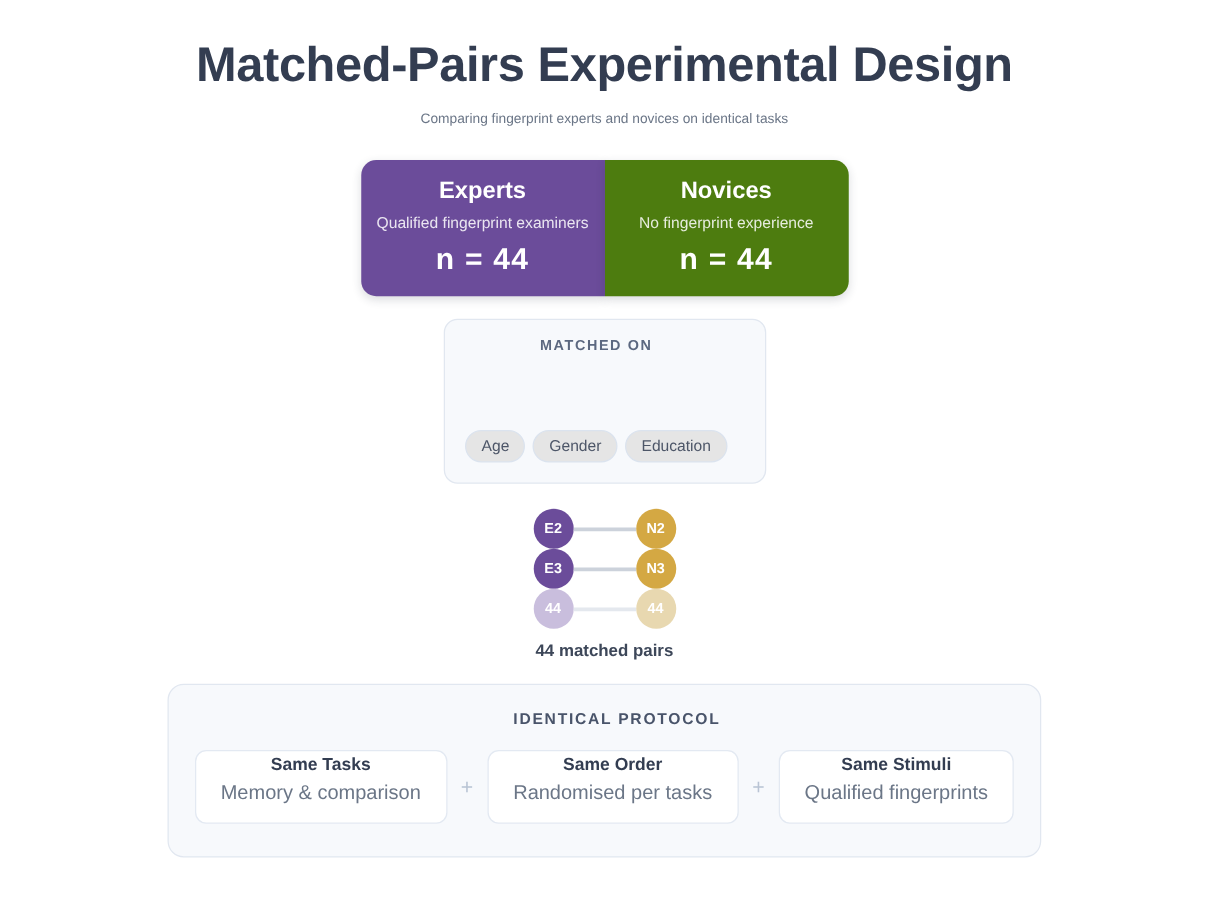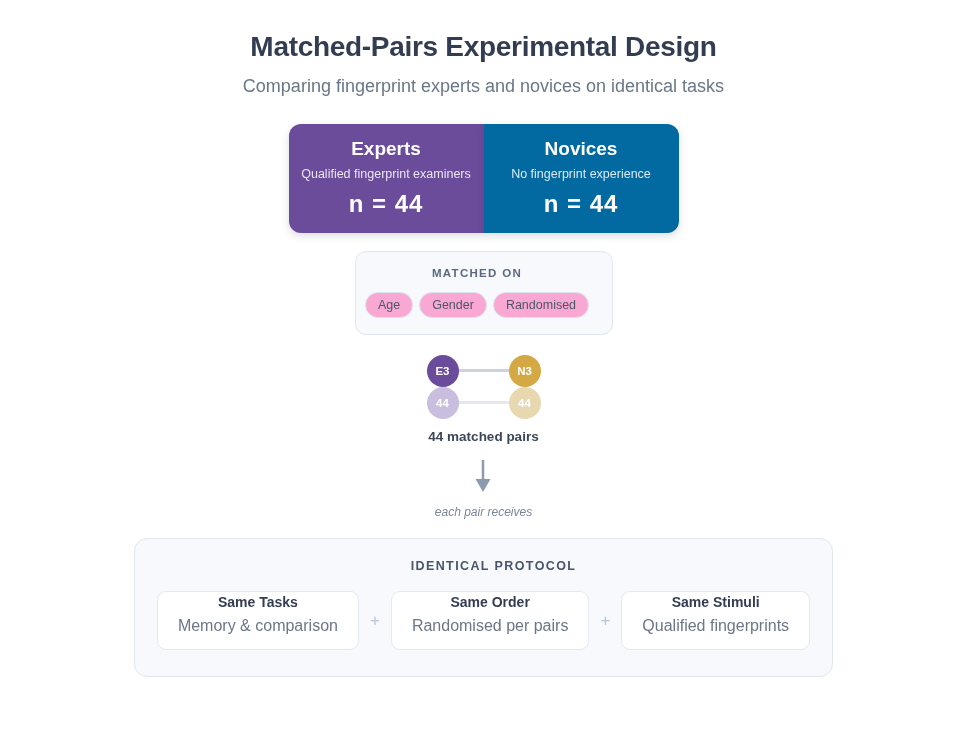--- a/index.html
+++ b/index.html
@@ -19,30 +19,30 @@
     height: 738px;
     position: relative;
     display: flex;
     flex-direction: column;
     align-items: center;
     padding-top: 30px;
   }
 
   
   .page-title {
-    font-size: 28px;
+    font-size: 39px;
     font-weight: bold;
     color: #333d51;
     letter-spacing: -0.3px;
     line-height: 1.2;
     text-align: left;
   }
   .page-subtitle {
     margin-top: 12px;
-    font-size: 18px;
+    font-size: 11px;
     color: #6b7687;
     text-align: center;
     font-weight: normal;
   }
 
   
   .groups {
     margin-top: 27px;
     display: flex;
     align-items: stretch;
@@ -57,21 +57,21 @@
     justify-content: center;
     color: #ffffff;
     box-shadow: 0 3px 8px rgba(40,45,60,0.16);
   }
   .group-card.experts {
     background: #6b4c9a;
     border-top-right-radius: 0;
     border-bottom-right-radius: 0;
   }
   .group-card.novices {
-    background: #0369a1;
+    background: #4d7c0f;
     border-top-left-radius: 0;
     border-bottom-left-radius: 0;
   }
   .group-name {
     font-size: 19px;
     font-weight: bold;
     line-height: 1.1;
   }
   .group-desc {
     margin-top: 7px;
@@ -103,29 +103,30 @@
     font-weight: bold;
     letter-spacing: 1.3px;
     color: #5c6880;
   }
   .matched-pills {
     margin-top: 13px;
     display: flex;
     gap: 6px;
   }
   .pill {
-    background: #f9a8d4;
+    background: #e5e5e5;
     border: 1px solid #dbe3ee;
     border-radius: 999px;
     padding: 5px 12px;
     font-size: 12.5px;
     color: #4d5straight;
     color: #4d5668;
     line-height: 1.15;
     white-space: nowrap;
+    margin-top: 48px;
   }
 
   
   .pairs {
     margin-top: 20px;
     display: flex;
     flex-direction: column;
     align-items: center;
   }
   .pair-row {
@@ -251,57 +252,55 @@
       <div class="group-desc">No fingerprint experience</div>
       <div class="group-n">n = 44</div>
     </div>
   </div>
 
   <div class="matched-on">
     <div class="matched-on-title">MATCHED ON</div>
     <div class="matched-pills">
       <span class="pill">Age</span>
       <span class="pill">Gender</span>
-      <span class="pill">Randomised</span>
+      <span class="pill">Education</span>
     </div>
   </div>
 
   <div class="pairs">
+    <div class="pair-row">
+      <span class="node expert">E2</span>
+      <span class="connector"></span>
+      <span class="node novice">N2</span>
+    </div>
     <div class="pair-row">
       <span class="node expert">E3</span>
       <span class="connector"></span>
       <span class="node novice">N3</span>
     </div>
     <div class="pair-row faded">
       <span class="node expert faded">44</span>
       <span class="connector"></span>
       <span class="node novice faded">44</span>
     </div>
     <div class="pairs-caption">44 matched pairs</div>
   </div>
 
-  <div class="flow">
-    <svg class="arrow-svg" width="24" height="38" viewBox="0 0 24 38">
-      <line x1="12" y1="2" x2="12" y2="24" stroke="#8d99ad" stroke-width="2.5"></line>
-      <polygon points="12,34 4.5,21 19.5,21" fill="#8d99ad"></polygon>
-    </svg>
-    <div class="flow-label">each pair receives</div>
-  </div>
 
   <div class="protocol">
     <div class="protocol-title">IDENTICAL PROTOCOL</div>
     <div class="protocol-cards">
       <div class="protocol-card">
         <div class="protocol-card-title">Same Tasks</div>
         <div class="protocol-card-desc">Memory &amp; comparison</div>
       </div>
       <div class="plus">+</div>
       <div class="protocol-card">
         <div class="protocol-card-title">Same Order</div>
-        <div class="protocol-card-desc">Randomised per pairs</div>
+        <div class="protocol-card-desc">Randomised per tasks</div>
       </div>
       <div class="plus">+</div>
       <div class="protocol-card">
         <div class="protocol-card-title">Same Stimuli</div>
         <div class="protocol-card-desc">Qualified fingerprints</div>
       </div>
     </div>
   </div>
 
 </div>

